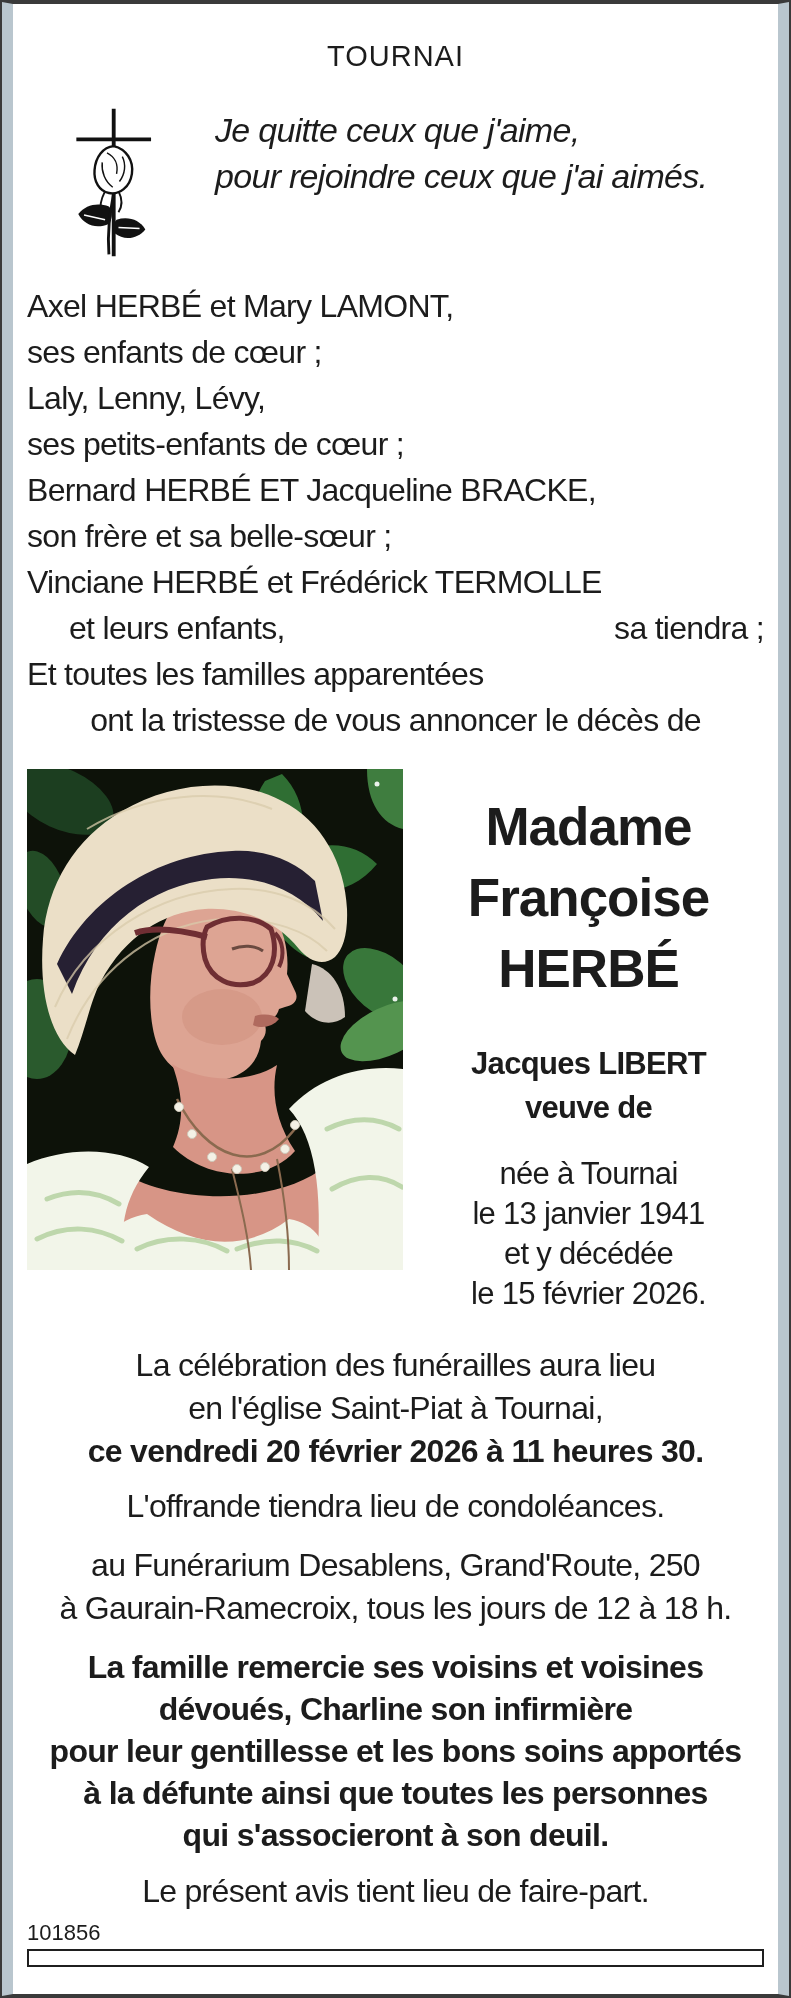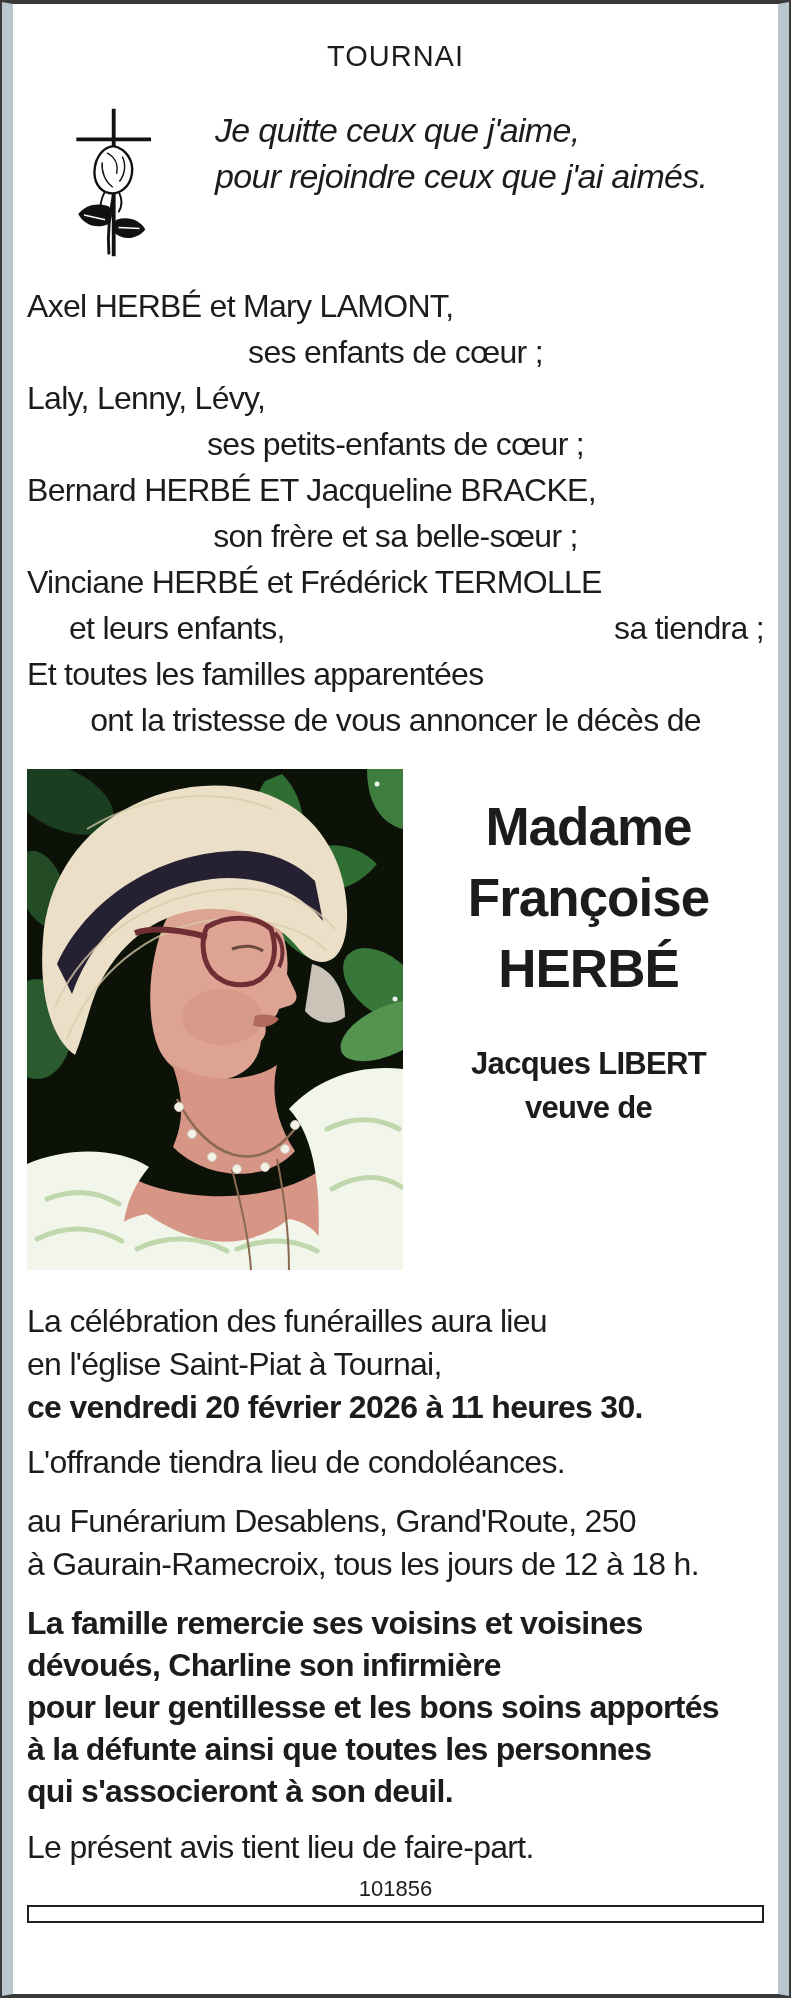--- a/index.html
+++ b/index.html
@@ -8,40 +8,40 @@
   .inner { width:100%; height:100%; box-sizing:border-box; background:#fff;
            border-left:11px solid #b9c6ce; border-right:11px solid #b9c6ce;
            border-top:2px solid #3a3a3a; border-bottom:2px solid #3a3a3a;
            padding:0 14px; overflow:hidden; letter-spacing:-0.7px; }
   .city { padding-top:36px; text-align:center; font-size:29px; letter-spacing:1px; }
   .header-row { margin-top:30px; height:172px; display:flex; }
   .memorial { margin-left:32px; width:96px; flex:none; }
   .epitaph { margin-left:60px; margin-top:4px; font-style:italic; font-size:34px; line-height:46px; white-space:nowrap; }
   .family { margin-top:8px; font-size:32px; }
   .family > div { line-height:46px; white-space:nowrap; }
-  .fam-rel { text-align:center; }
+  .fam-rel { text-align:left; }
   .fam-row { display:flex; justify-content:space-between; }
   .fam-row .cont { margin-left:42px;text-align:right; }
   .fam-center { text-align:center; }
   .main-2col { margin-top:26px; display:flex; }
   .photo { width:376px; height:501px; flex:none; }
   .photo svg { display:block; width:376px; height:501px; }
   .right-col { flex:1; text-align:center; padding-left:10px; }
   .deceased-name { margin-top:22px; font-size:53px; font-weight:bold; line-height:71px; letter-spacing:-1px; }
   .widow { margin-top:38px; font-size:31px; font-weight:bold; line-height:44px; }
   .dates { margin-top:24px; font-size:31px; line-height:40px; }
-  .para { text-align:left; font-size:32px; line-height:43px; }
+  .para { text-align:center; font-size:32px; line-height:43px; }
   .para > div { white-space:nowrap; }
   .p1 { margin-top:30px; }
   .p-off { margin-top:12px; }
   .p2 { margin-top:16px; }
   .p3 { margin-top:16px; line-height:42px;font-weight:bold; }
   .notice { margin-top:14px; }
   .bold { font-weight:bold; }
-  .ref { text-align:center; font-size:22px; line-height:24px; margin-top:8px; letter-spacing:0; }
+  .ref { text-align:left; font-size:22px; line-height:24px; margin-top:8px; letter-spacing:0; }
   .fh-box { margin-top:4px; border:2px solid #1f1f1f; text-align:center; padding:6px 0 8px; }
 </style>
 </head>
 <body>
 
 <div class="outer">
   <div class="inner">
 
     <div class="city">TOURNAI</div>
 
@@ -149,20 +149,26 @@
       <div class="right-col">
         <div class="deceased-name">
           <div>Madame</div>
           <div>Françoise</div>
           <div>HERBÉ</div>
         </div>
         <div class="widow">
           <div>Jacques LIBERT</div>
           <div>veuve de</div>
         </div>
+        <div class="dates">
+          <div>née à Tournai</div>
+          <div>le 13 janvier 1941</div>
+          <div>et y décédée</div>
+          <div>le 15 février 2026.</div>
+        </div>
       </div>
     </div>
 
     <div class="para p1">
       <div>La célébration des funérailles aura lieu</div>
       <div>en l'église Saint-Piat à Tournai,</div>
       <div class="bold">ce vendredi 20 février 2026 à 11 heures 30.</div>
     </div>
 
     <div class="para p-off">

